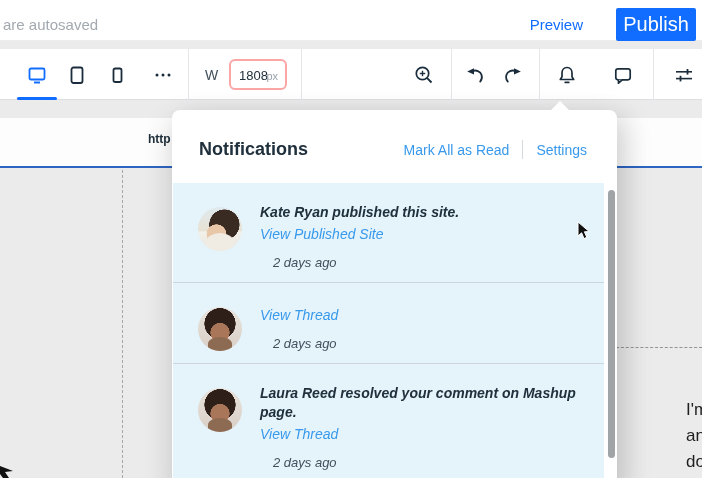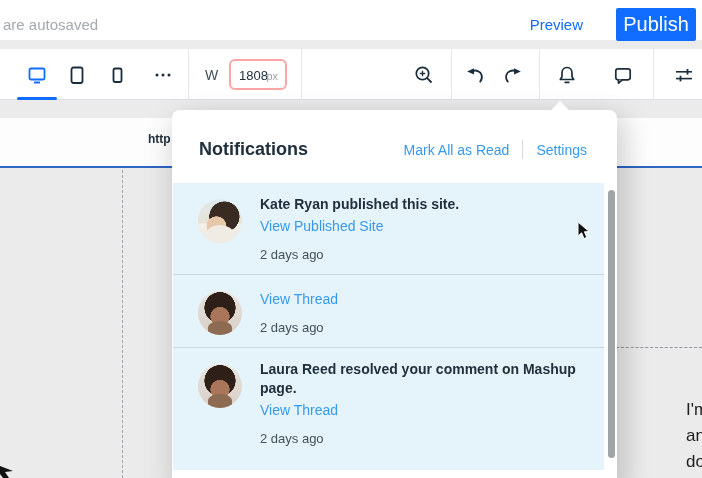--- a/index.html
+++ b/index.html
@@ -33,32 +33,32 @@
   .corner-arrow { position:absolute; left:0; top:460px; z-index:6; }
 
   
   .panel { position:absolute; left:172px; top:110px; width:445px; height:380px; background:#ffffff; border-radius:8px; box-shadow:0 10px 30px rgba(0,0,0,0.16), 14px 4px 26px rgba(0,0,0,0.07); z-index:10; }
   .panel-caret { position:absolute; left:381px; top:-6px; width:14px; height:14px; background:#ffffff; transform:rotate(45deg); }
   .panel-header { position:absolute; left:0; top:0; width:445px; height:73px; display:flex; align-items:center; padding:6px 30px 0 27px;border-radius:28px; }
   .panel-title { font-size:18px; font-weight:700; color:#20303c; flex:1; }
   .hdr-link { font-size:14px; color:#3899ec; cursor:pointer; }
   .hdr-sep { width:1px; height:19px; background:#d3dbe1; margin:0 13px; }
   .n-list { position:absolute; left:1px; top:73px; width:431px; }
-  .n-item { background:#e5f4fb; display:flex; padding:12px 10px 12px 25px; cursor:pointer; }
+  .n-item { background:#e5f4fb; display:flex; padding:20px 10px 12px 25px; cursor:pointer;font-style:italic; }
   .n-item + .n-item { border-top:1px solid #ccd6dc; }
   .n-item-3 { padding-bottom:24px; }
   .avatar { width:44px; height:44px; border-radius:50%; flex:0 0 44px; margin-top:4px; overflow:hidden; position:relative; }
   .avatar-1 { background:radial-gradient(circle at 42% 62%, #e8c6a8 0 26%, transparent 27%), radial-gradient(circle at 60% 40%, #3a2b22 0 40%, transparent 41%), linear-gradient(180deg,#dfe9ee 0%,#e8e2d4 55%,#f2f0ea 56%,#e9e6df 100%); }
   .avatar-1::after { content:""; position:absolute; left:8px; top:26px; width:28px; height:18px; background:#f0ece4; border-radius:50% 50% 0 0; }
   .avatar-2 { background:radial-gradient(circle at 50% 58%, #a9765a 0 28%, transparent 29%), radial-gradient(circle at 50% 38%, #2e2018 0 44%, transparent 45%), linear-gradient(180deg,#e9e3dd 0%,#d8cfc6 100%); }
   .avatar-2::after { content:""; position:absolute; left:10px; top:30px; width:24px; height:14px; background:#8d6a52; border-radius:50% 50% 0 0; }
   .n-body { margin-left:18px; flex:1; }
   .n-title { font-size:14px; line-height:19px; font-weight:700; color:#20303c; }
   .n-action { font-size:14px; line-height:20px; color:#3899ec; margin-top:2px; cursor:pointer; }
-  .n-time { font-size:13px; color:#42505c; margin-top:11px; }
+  .n-time { font-size:13px; color:#42505c; margin-top:11px;margin-left:13px; }
   .scroll-thumb { position:absolute; left:436px; top:80px; width:7px; height:268px; background:#a0a4a7; border-radius:4px; cursor:pointer; }
 
   .cursor { position:absolute; left:577px; top:221px; z-index:20; }
 </style>
 </head>
 <body>
 
 <div id="screen">
 
   <div class="addressbar"></div>

